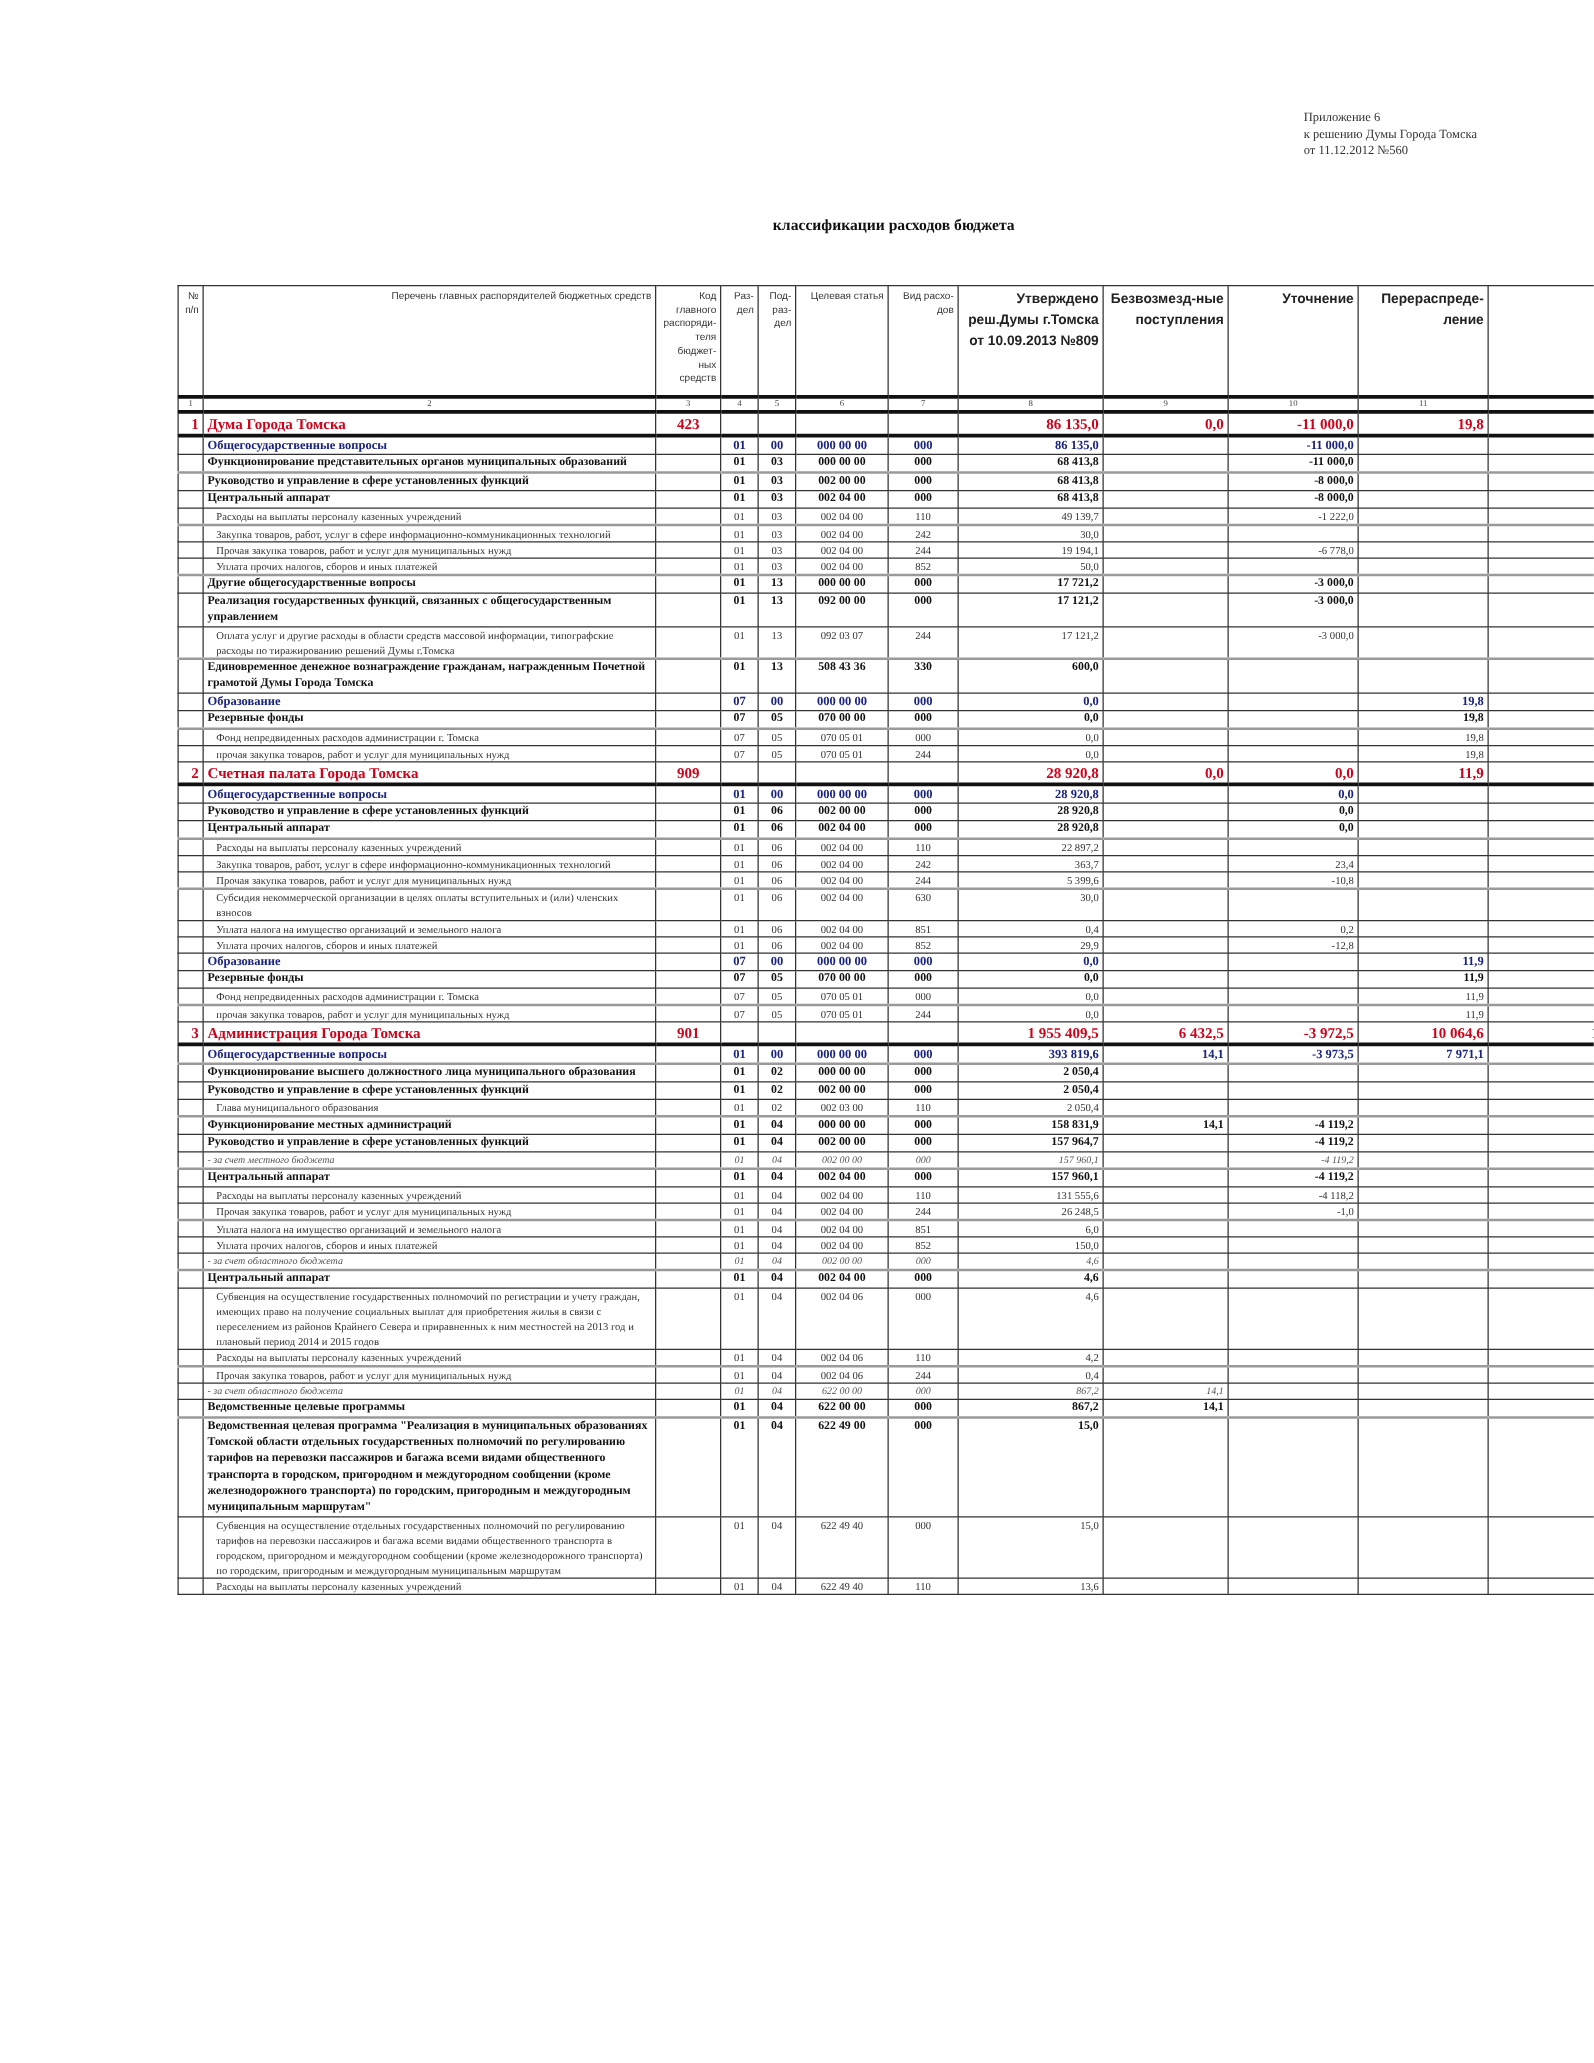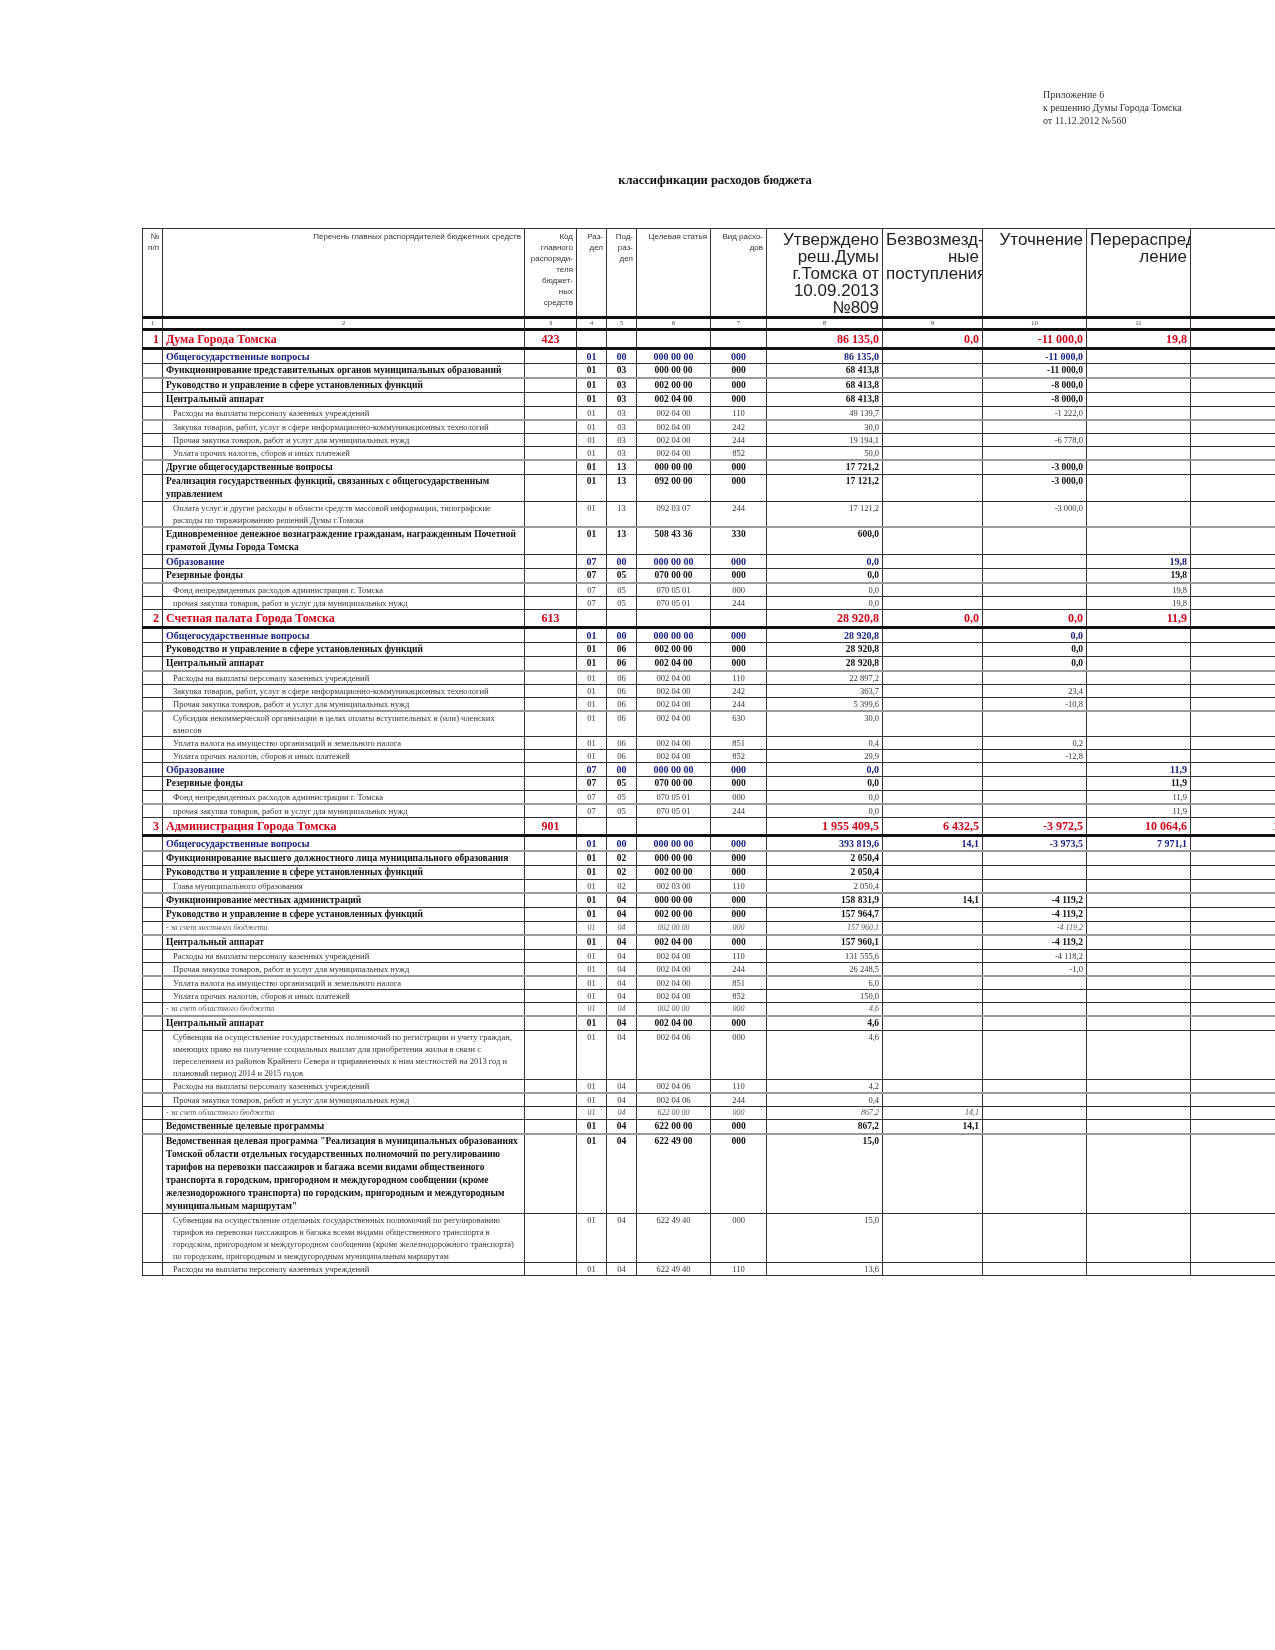--- a/index.html
+++ b/index.html
@@ -5,21 +5,21 @@
   html, body { margin:0; padding:0; background:#fff; }
   body { width:1275px; height:1650px; position:relative; overflow:hidden; font-family:"Liberation Serif", serif; color:#111; }
   .appendix { position:absolute; left:1043px; top:88px; font-size:10px; line-height:13px; color:#333; }
   .appendix div { white-space:nowrap; }
   .doc-title { position:absolute; left:160px; top:171px; width:1160px; text-align:center; font-weight:bold; font-size:12.5px; line-height:18px; white-space:nowrap; }
   .doc-title .l2 { display:block; margin-left:-50px; }
   .tbl-wrap { position:absolute; left:142px; top:228px; width:1140px; }
   table { border-collapse:collapse; table-layout:fixed; width:1140px; }
   td, th { border:1px solid #333; padding:0 3px; vertical-align:top; overflow:hidden; }
   th { font-family:"Liberation Sans", sans-serif; font-weight:normal; font-size:8px; line-height:11px; text-align:right; color:#333; padding-top:2px; }
-  th.big { font-size:17px; line-height:17px; color:#222; }
+  th.big { font-size:11px; line-height:17px; color:#222;font-weight:bold; }
   tr.hdr th { height:85px; border-bottom:3px solid #111; }
   tr.num td { font-size:7px; text-align:center; height:9px; line-height:9px; color:#444; border-bottom:3px solid #111; }
   td { font-size:8.5px; line-height:12px; }
   td.c { text-align:center; }
   td.r { text-align:right; }
   tr.org td { color:#d0021b; font-weight:bold; font-size:12px; line-height:16px; border-bottom:3px solid #111; }
   tr.sec td { color:#1a237e; font-weight:bold; font-size:10px; line-height:13px;margin-top:47px; }
   tr.b td { font-weight:bold; font-size:9.5px; line-height:13px; }
   tr.n td { color:#333; }
   tr.i td { font-style:italic; color:#555; font-size:8px; }
@@ -321,21 +321,21 @@
           <td class="c">244</td>
           <td class="r">0,0</td>
           <td class="r"></td>
           <td class="r"></td>
           <td class="r">19,8</td>
           <td class="r"></td>
         </tr>
         <tr class="org">
           <td class="idx">2</td>
           <td class="nm">Счетная палата Города Томска</td>
-          <td class="c">613</td>
+          <td class="c">909</td>
           <td class="c"></td>
           <td class="c"></td>
           <td class="c"></td>
           <td class="c"></td>
           <td class="r">28 920,8</td>
           <td class="r">0,0</td>
           <td class="r">0,0</td>
           <td class="r">11,9</td>
           <td class="r"></td>
         </tr>

